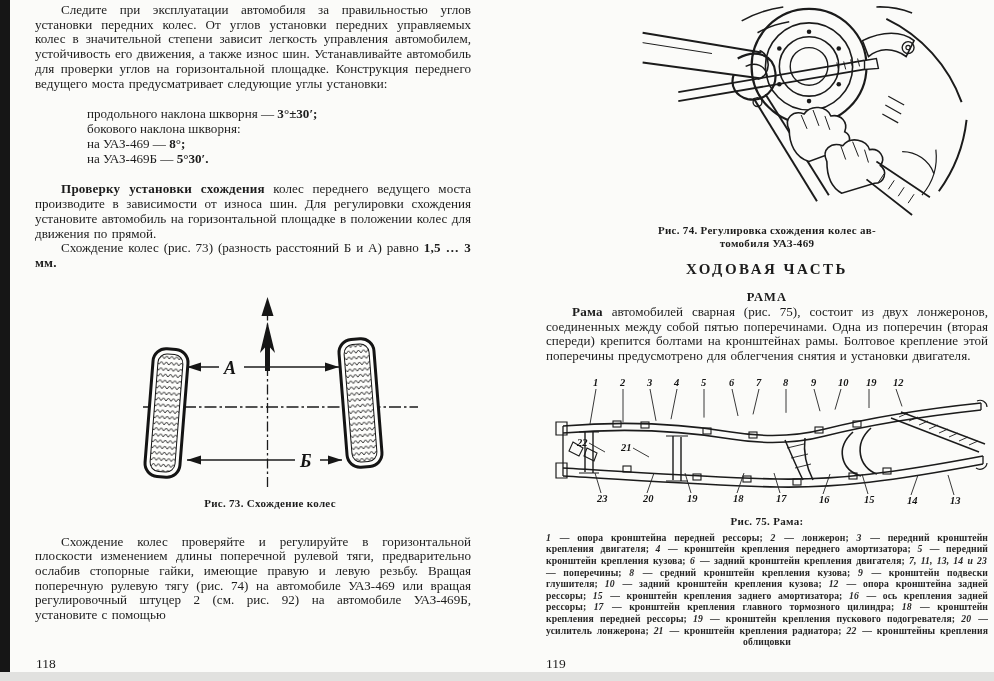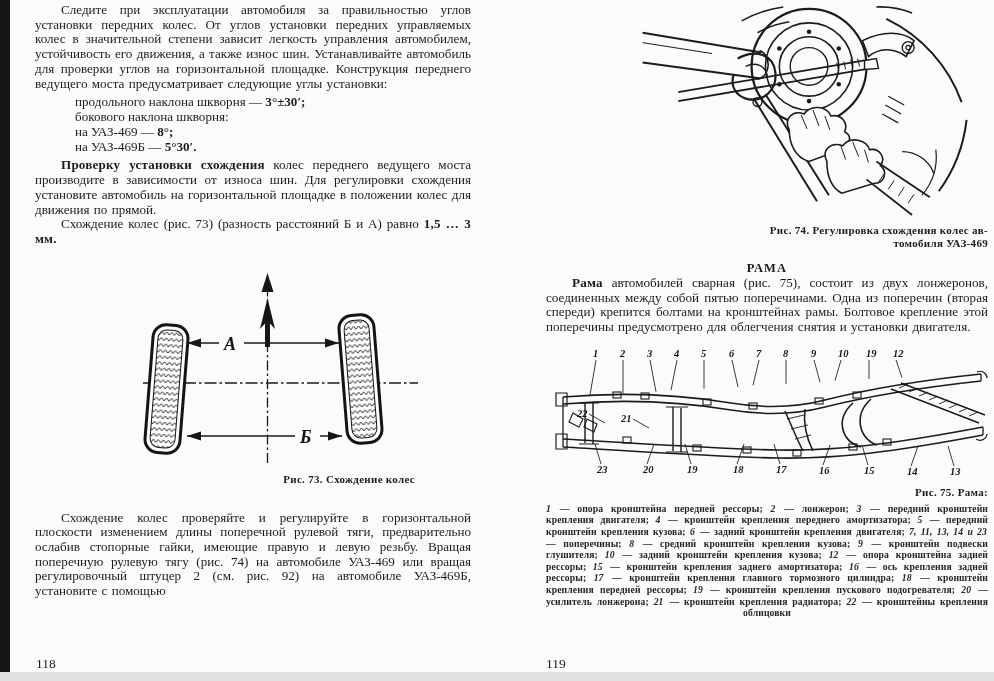--- a/index.html
+++ b/index.html
@@ -14,28 +14,28 @@
   .edge-bottom{position:absolute;left:0;top:672px;width:994px;height:9px;background:#e1e1df;}
 
   .col{position:absolute;}
   .col-left{left:35px;top:3px;width:436px;}
   .col-right{left:546px;top:2px;width:442px;}
 
   p.body{font-size:13.1px;line-height:14.7px;text-align:justify;margin:0;word-spacing:1px;}
   .indent{text-indent:26px;}
   p.body b{letter-spacing:.2px;margin-top:36px;}
 
-  .spec{padding-left:36px;margin:4px;}
+  .spec{padding-left:36px;margin:16px;}
   .spec-line{font-size:13.1px;line-height:14.8px;}
 
   figure{margin:0;padding:0;}
   .fig73{width:436px;margin-top:24px;}
   .fig73 svg{display:block;margin-left:100px;}
   .fig73 figcaption{margin:7px 0 0 90px;width:290px;}
-  .cap{font-size:11px;font-weight:bold;text-align:right;letter-spacing:.3px;}
+  .cap{font-size:11px;font-weight:bold;text-align:center;letter-spacing:.3px;}
 
   .fig74{width:442px;}
   .fig74 svg{display:block;margin:3px 0 0 95px;}
   .cap74{margin-top:6px;line-height:12.5px;width:442px;}
 
   .h1{font-size:15px;font-weight:bold;letter-spacing:2.5px;text-align:center;margin:12px 0 0;}
   .h2{font-size:12.5px;font-weight:bold;letter-spacing:1.2px;text-align:center;margin:12px 0 0;}
   .p-frame{margin-top:13px;}
 
   .fig75{width:442px;margin-top:12px;}
@@ -186,20 +186,21 @@
           <path d="M248,92 l16,9 M245,101 l16,9 M242,110 l16,9" stroke-width="1.2"></path>
           <path d="M296,146 a60,60 0 0 1 -14,46" stroke-width="1.2"></path>
         </g>
       </svg>
       <figcaption class="cap cap74">
           <div>Рис. 74. Регулировка схождения колес ав-</div>
           <div>томобиля УАЗ-469</div>
         </figcaption>
     </figure>
 
+    <h1 class="h1">ХОДОВАЯ ЧАСТЬ</h1>
     <h2 class="h2">РАМА</h2>
 
     <p class="body indent p-frame"><b>Рама</b><span> автомобилей сварная (рис. 75), состоит из двух лонжеронов, соединенных между собой пятью поперечинами. Одна из поперечин (вторая спереди) крепится болтами на кронштейнах рамы. Болтовое крепление этой поперечины предусмотрено для облегчения снятия и установки двигателя.</span></p>
 
     <figure class="fig75">
       <div class="frame-wrap">
         <svg id="frame-svg" width="436" height="135" viewBox="0 0 436 135">
           <g class="ink" stroke-width="1.6">
 
             <path d="M10,50 C70,45 130,48 178,56 C215,62 245,60 272,53 C320,41 380,32 428,27"></path>

